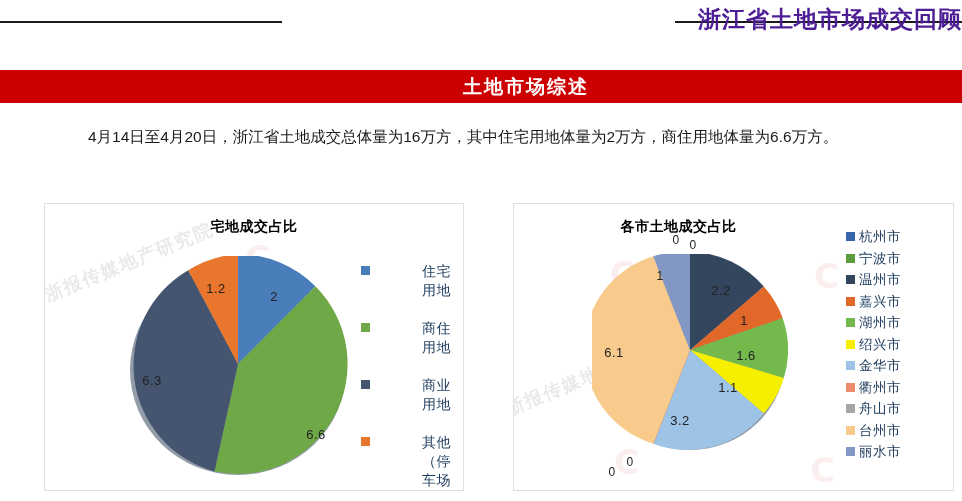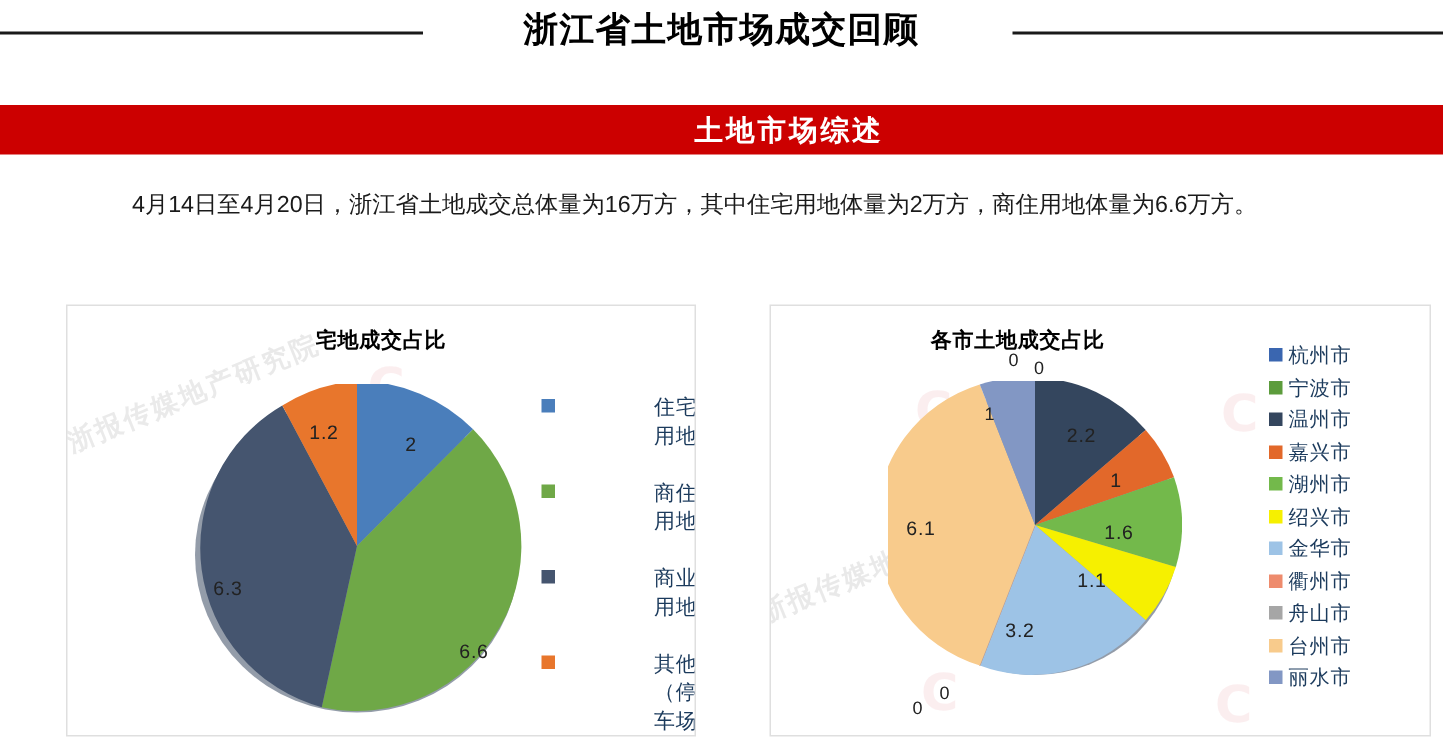--- a/index.html
+++ b/index.html
@@ -27,25 +27,25 @@
     height: 0;
     border-top: 2px solid #1a1a1a;
   }
   .rule-left  { left: 0px;   width: 282px; }
   .rule-right { left: 675px; width: 287px; }
   .main-title {
     position: absolute;
     left: 0;
     right: 0;
     top: 4px;
-    text-align: center;
+    text-align: right;
     font-size: 23px;
     font-weight: bold;
     letter-spacing: 1px;
-    color: #000000;
+    color: #4c1d95;
   }
 
   
   .red-band {
     position: absolute;
     left: 0;
     top: 70px;
     width: 962px;
     height: 33px;
     background: #cc0000;
@@ -141,21 +141,20 @@
     height: 9px;
     flex: 0 0 9px;
     margin-top: 4px;
     margin-right: 4px;
   }
   .legend-label {
     font-size: 13.5px;
     color: #1b3a5c;
     line-height: 17px;
     letter-spacing: 0.5px;
-    text-align: right;
   }
   .legend-left .legend-row { margin-bottom: 19px; }
   .legend-left .legend-label { font-size: 14px; line-height: 19px; margin-left: 48px; }
   .legend-right .legend-row { margin-bottom: 4.5px; }
 
   
   .wm {
     position: absolute;
     pointer-events: none;
     user-select: none;
@@ -214,21 +213,21 @@
 
         <path d="M110,108 L187.4,30.2 A110,110 0 0,1 86.5,215.5 Z" fill="#6fa847"></path>
 
         <path d="M110,108 L86.5,215.5 A110,110 0 0,1 60.2,14.3 Z" fill="#45556f"></path>
 
         <path d="M110,108 L60.2,14.3 A110,110 0 0,1 110,-2 Z" fill="#e8762c"></path>
       </svg>
 
       <div class="slice-label" style="left:146px; top:40px;">2</div>
       <div class="slice-label" style="left:188px; top:162px;margin-top:16px;">6.6</div>
-      <div class="slice-label" style="left:24px; top:136px;text-align:center;">6.3</div>
+      <div class="slice-label" style="left:24px; top:124px;text-align:center;">6.3</div>
       <div class="slice-label" style="left:88px; top:32px;">1.2</div>
     </div>
 
     <div class="legend legend-left" style="left:316px; top:58px; width:104px;">
       <div class="legend-row">
         <div class="legend-swatch" style="background:#4a7ebb"></div>
         <div class="legend-label">住宅用地</div>
       </div>
       <div class="legend-row">
         <div class="legend-swatch" style="background:#6fa847"></div>

